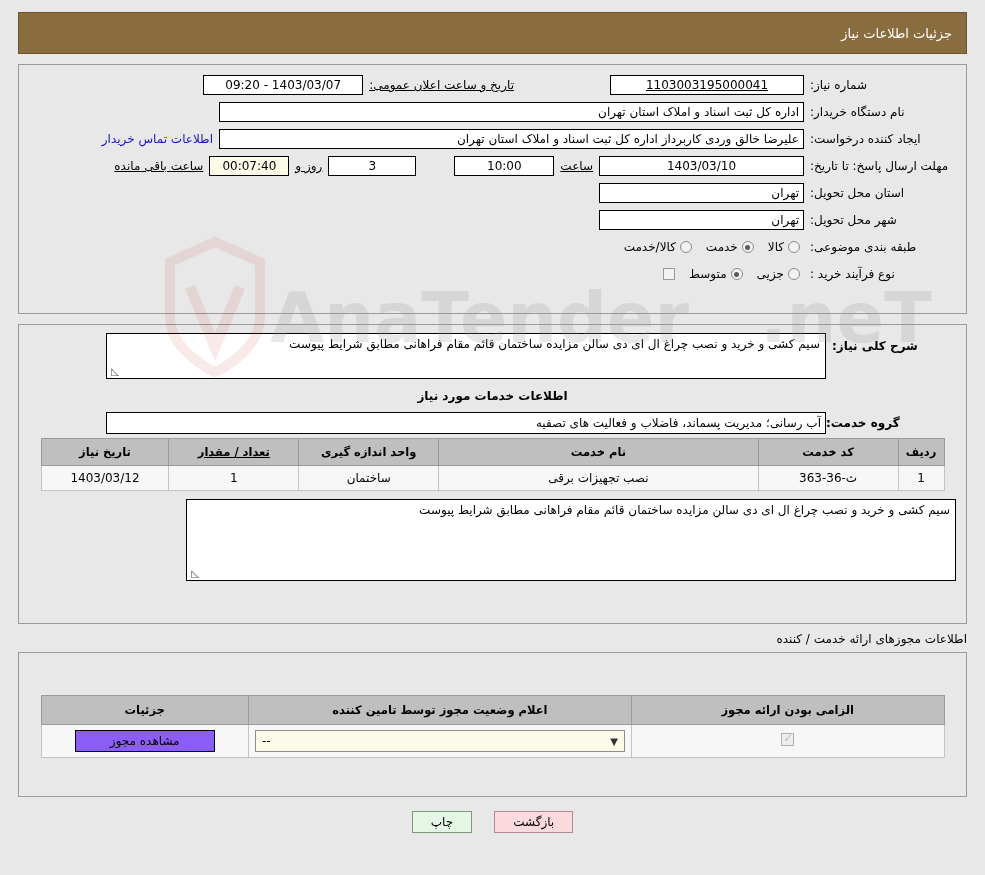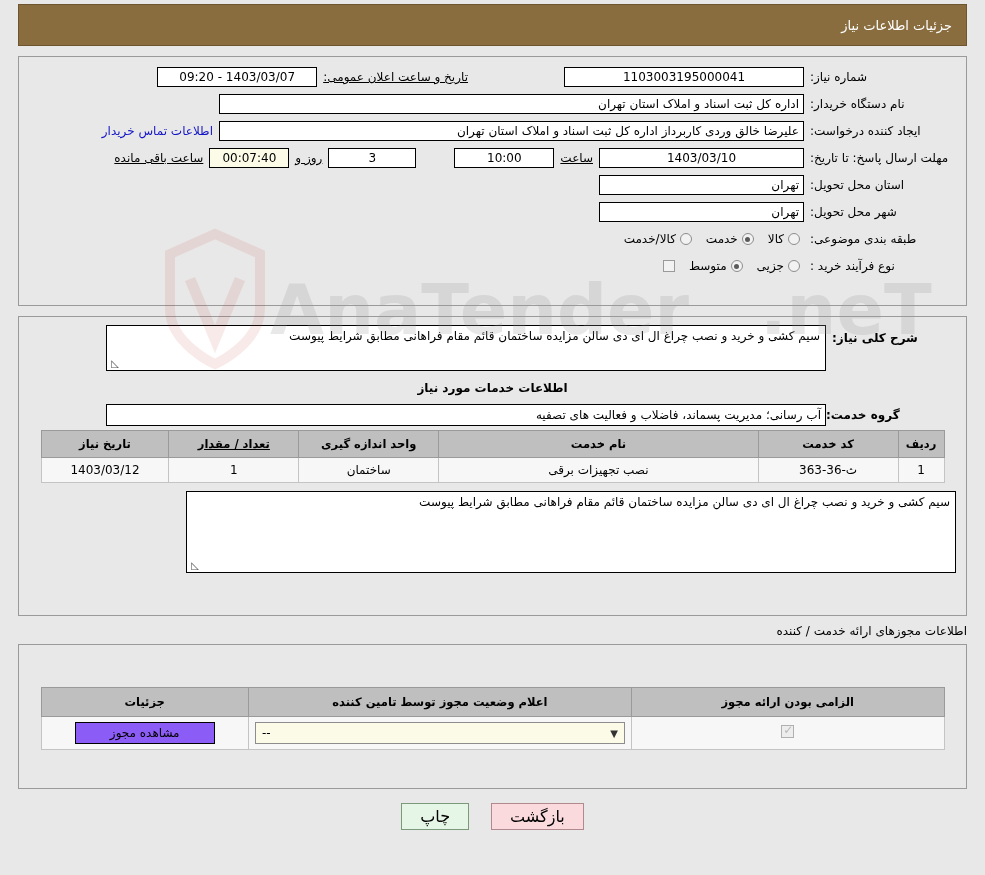--- a/index.html
+++ b/index.html
@@ -9,21 +9,21 @@
     background: #e8e8e8;
     font-family: "DejaVu Sans", "Liberation Sans", sans-serif;
     font-size: 12px;
     color: #000;
     overflow: hidden;
   }
   .page { width: 985px; height: 875px; position: relative; }
 
   
   .titlebar {
-    margin: 4px 18px 0 18px;
+    margin: 12px 18px 0 18px;
     height: 42px;
     background: #8a6d3f;
     border: 1px solid #6d5530;
     display: flex;
     align-items: center;
     justify-content: flex-start;
     padding: 0 14px;
   }
   .titlebar .title {
     color: #ffffff;
@@ -237,21 +237,21 @@
   
   .btnbar {
     margin-top: 14px;
     display: flex;
     justify-content: center;
     gap: 22px;
   }
   .btn {
     border: 1px solid #7a7a7a;
     padding: 3px 18px;
-    font-size: 16px;
+    font-size: 12px;
     cursor: pointer;
   }
   .btn.print { background: #e6f6e6; border-color: #7a9a7a; }
   .btn.back  { background: #fadadd; border-color: #b08a8e; }
 
   
   .watermark {
     position: absolute;
     left: 0; top: 0; width: 985px; height: 875px;
     pointer-events: none;
@@ -273,21 +273,21 @@
   </svg>
 
   <div class="titlebar">
     <span class="title">جزئیات اطلاعات نیاز</span>
   </div>
 
   <div class="panel" style="height:250px;">
 
     <div class="row">
       <span class="lbl w150">شماره نیاز:</span>
-      <span class="fld" style="width:240px;">1103003195000041</span>
+      <span class="fld" style="width:194px;text-decoration:underline;">1103003195000041</span>
       <span class="spacer-lbl" style="margin-right:90px;">تاریخ و ساعت اعلان عمومی:</span>
       <span class="fld" style="width:160px;">1403/03/07 - 09:20</span>
     </div>
 
     <div class="row">
       <span class="lbl w150">نام دستگاه خریدار:</span>
       <span class="fld rt" style="width:585px;">اداره کل ثبت اسناد و املاک استان تهران</span>
     </div>
 
     <div class="row">

